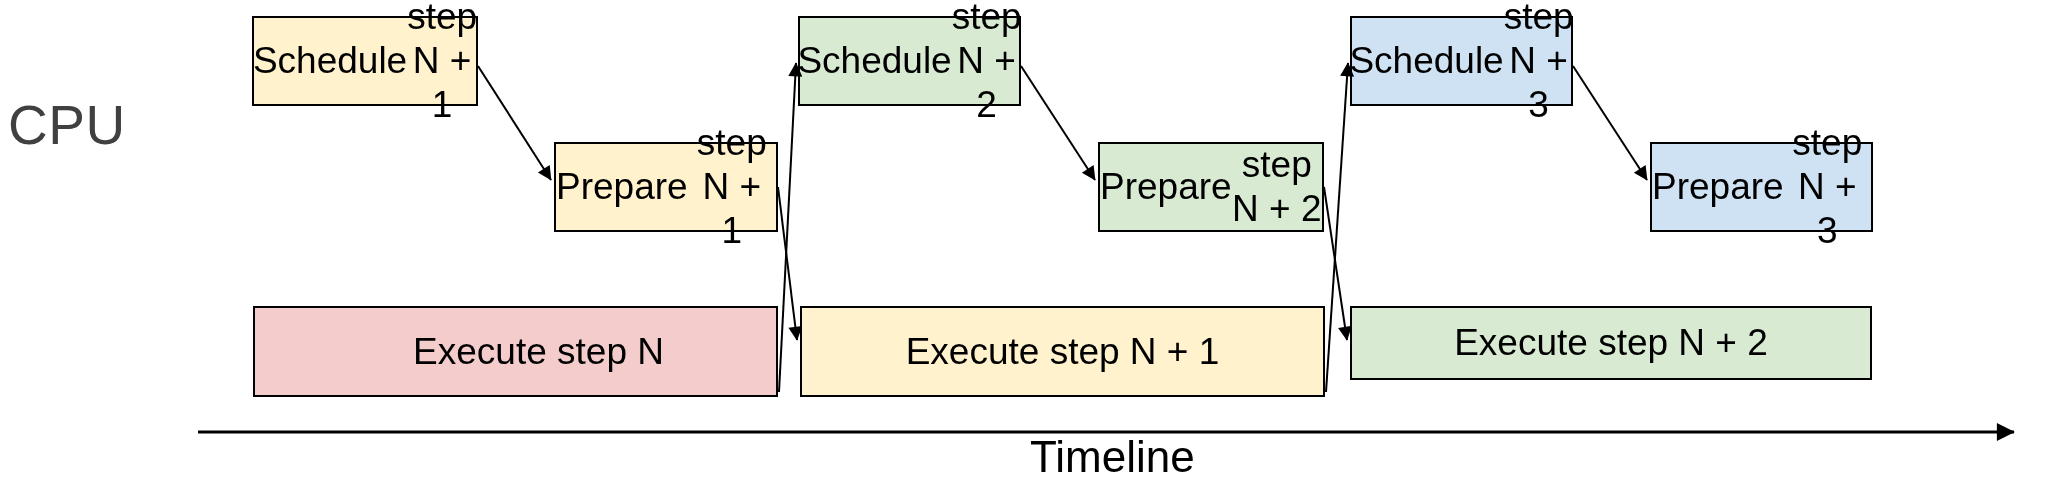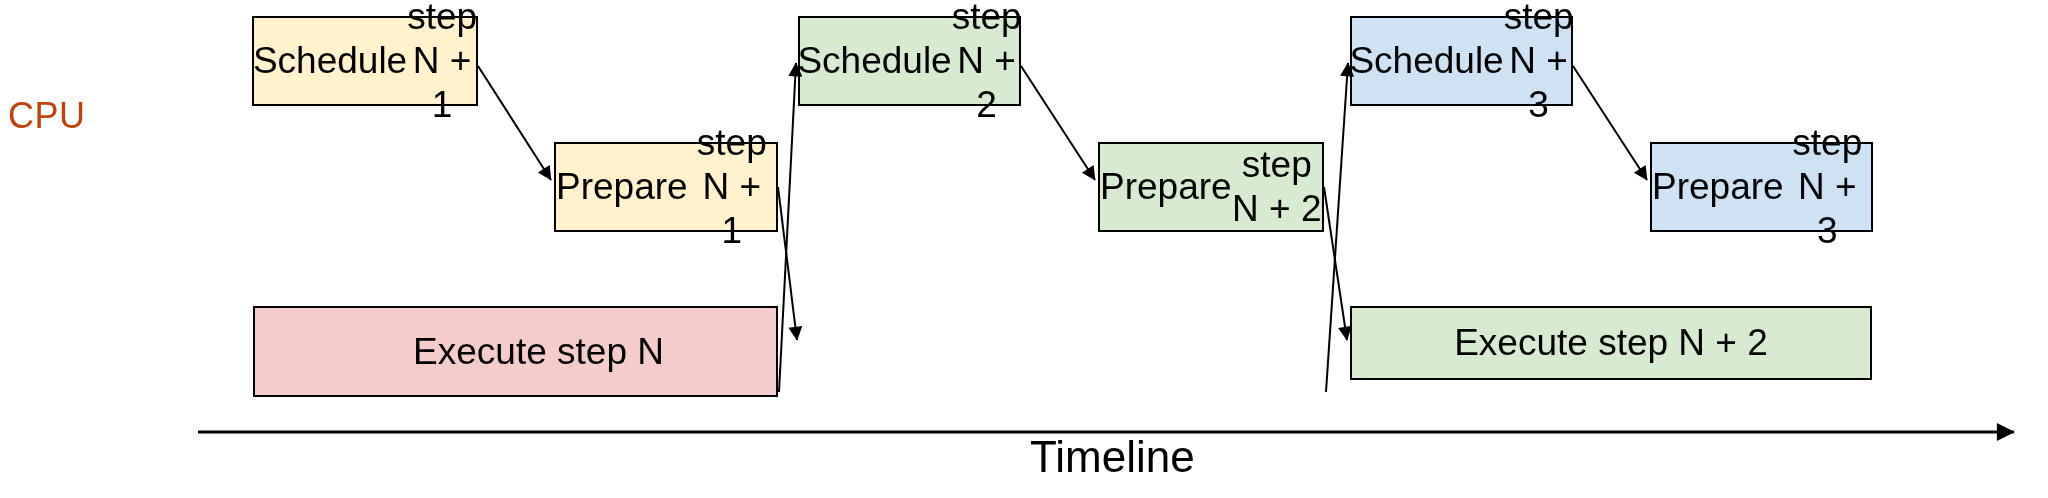--- a/index.html
+++ b/index.html
@@ -6,22 +6,22 @@
   .stage {
     position: relative;
     width: 2048px;
     height: 498px;
     background: #ffffff;
     font-family: "Liberation Sans", sans-serif;
     overflow: hidden;
   }
   .row-label {
     position: absolute;
-    font-size: 36px;
-    color: #c2410c;
+    font-size: 55px;
+    color: #404040;
     line-height: 1;
     letter-spacing: 0.5px;
   }
   .task-box {
     position: absolute;
     box-sizing: border-box;
     border: 2.5px solid #000000;
     display: flex;
     flex-direction: row;
     align-items: center;
@@ -78,20 +78,23 @@
     <span>step N + 2</span>
   </div>
   <div class="task-box" style="left: 1650px; top: 142px; width: 223px; height: 90px; background-color: rgb(207, 226, 243);">
     <span>Prepare</span>
     <span>step N + 3</span>
   </div>
 
   <div class="task-box single" style="left: 253px; top: 306px; width: 525px; height: 91px; background-color: rgb(244, 204, 204); padding-left: 46px;">
     <span>Execute step N</span>
   </div>
+  <div class="task-box single" style="left: 800px; top: 306px; width: 525px; height: 91px; background-color: rgb(255, 242, 204);">
+    <span>Execute step N + 1</span>
+  </div>
   <div class="task-box single" style="left: 1350px; top: 306px; width: 522px; height: 74px; background-color: rgb(217, 234, 211);">
     <span>Execute step N + 2</span>
   </div>
 
   <svg class="connectors" viewBox="0 0 2048 498" xmlns="http://www.w3.org/2000/svg">
     <defs>
       <marker id="ah" viewBox="0 0 10 10" refX="9.5" refY="5" markerWidth="10" markerHeight="7" orient="auto-start-reverse">
         <path d="M 0 0 L 10 5 L 0 10 z" fill="#000000"></path>
       </marker>
       <marker id="ah-big" viewBox="0 0 10 10" refX="9.5" refY="5" markerWidth="9" markerHeight="6" orient="auto-start-reverse">

